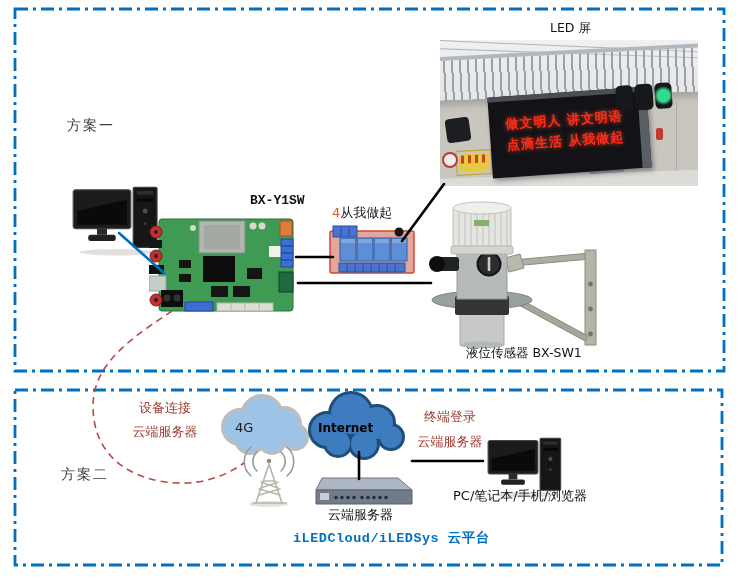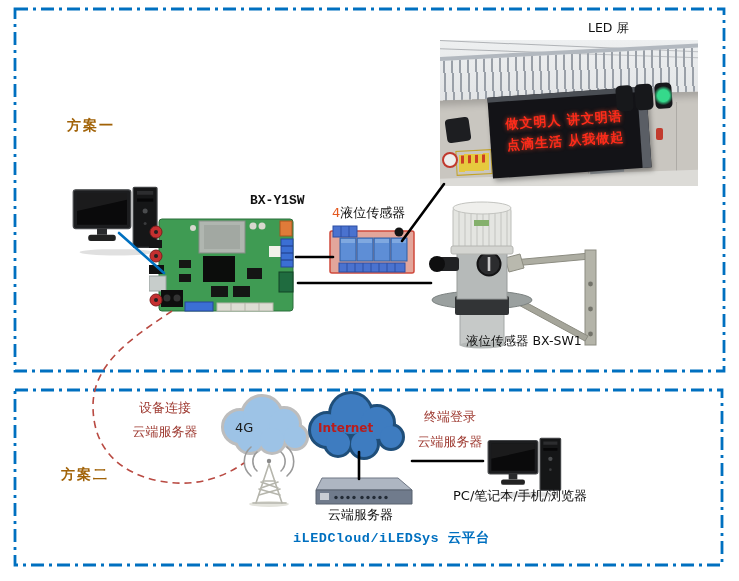--- a/index.html
+++ b/index.html
@@ -4,21 +4,21 @@
 <style>
   html,body{margin:0;padding:0;background:#fff;}
   .canvas{position:relative;width:739px;height:581px;background:#fff;overflow:hidden;
           font-family:"DejaVu Sans","Liberation Sans",sans-serif;color:#111;}
   svg{display:block;}
   .layer{position:absolute;left:0;top:0;pointer-events:none;}
   .abs{position:absolute;}
 
   
   .lbl{position:absolute;white-space:nowrap;font-size:12.5px;line-height:1.2;z-index:6;}
-  .plan-title{font-weight:bold;font-size:14px;color:#a16207;letter-spacing:2px;}
+  .plan-title{font-weight:normal;font-size:14px;color:#404040;letter-spacing:2px;}
   .maroon{color:#9E3A31;font-size:13px;text-align:center;}
   .mono{font-family:"Liberation Mono","DejaVu Sans Mono",monospace;font-weight:bold;font-size:13px;}
   .num-accent{color:#E4581F;}
   .platform{font-weight:bold;font-size:13.5px;color:#0070C0;letter-spacing:.5px;
             font-family:"Liberation Mono","DejaVu Sans Mono",monospace;}
   .cloud-lbl{position:absolute;text-align:left;z-index:6;}
 
   
   .led-photo{position:absolute;left:440px;top:40px;width:258px;height:146px;overflow:hidden;z-index:2;
              background:linear-gradient(180deg,#eef0f1 0%,#e2e4e5 35%,#d6d6d4 100%);}
@@ -276,30 +276,30 @@
     <path d="M296,257 L333,257" stroke="#000" stroke-width="2.6" stroke-linecap="round"></path>
     <path d="M298,283 L431,283" stroke="#000" stroke-width="2.6" stroke-linecap="round"></path>
     <path d="M402,241 L444,184" stroke="#000" stroke-width="2.6" stroke-linecap="round"></path>
     <path d="M359,452 L359,479" stroke="#000" stroke-width="2.6" stroke-linecap="round"></path>
     <path d="M412,461 L483,461" stroke="#000" stroke-width="2.6" stroke-linecap="round"></path>
     <path d="M172,311 C135,336 93,362 93,406 C93,449 120,473 159,481 C196,488 224,477 244,463" fill="none" stroke="#B94A42" stroke-width="1.6" stroke-dasharray="7 5"></path>
   </svg>
 
   <div class="lbl plan-title" style="left:67px;top:117px;">方案一</div>
   <div class="lbl mono" style="left:203px;top:193px;padding-left:47px;">BX-Y1SW</div>
-  <div class="lbl" style="left:332px;top:205px;font-size:13px;"><span class="num-accent">4</span><span>液位传感器</span></div>
-  <div class="lbl" style="left:588px;top:20px;">LED 屏</div>
-  <div class="lbl" style="left:466px;top:333px;">液位传感器 BX-SW1</div>
+  <div class="lbl" style="left:332px;top:205px;font-size:13px;"><span class="num-accent">4</span><span>从我做起</span></div>
+  <div class="lbl" style="left:550px;top:20px;">LED 屏</div>
+  <div class="lbl" style="left:466px;top:345px;">液位传感器 BX-SW1</div>
 
   <div class="lbl maroon" style="left:110px;top:400px;width:110px;">设备连接</div>
   <div class="lbl maroon" style="left:110px;top:424px;width:110px;">云端服务器</div>
   <div class="lbl plan-title" style="left:61px;top:466px;">方案二</div>
 
   <div class="cloud-lbl" style="left:235px;top:420px;width:55px;font-size:13px;color:#1a1a1a;">4G</div>
-  <div class="cloud-lbl" style="left:318px;top:421px;width:80px;font-size:12px;font-weight:bold;color:#b91c1c;">Internet</div>
+  <div class="cloud-lbl" style="left:318px;top:421px;width:80px;font-size:12px;font-weight:bold;color:#000000;">Internet</div>
 
   <div class="lbl maroon" style="left:395px;top:409px;width:110px;">终端登录</div>
   <div class="lbl maroon" style="left:395px;top:434px;width:110px;">云端服务器</div>
 
   <div class="lbl" style="left:328px;top:507px;font-size:13px;">云端服务器</div>
   <div class="lbl" style="left:453px;top:488px;font-size:13px;">PC/笔记本/手机/浏览器</div>
   <div class="lbl platform" style="left:293px;top:531px;">iLEDCloud/iLEDSys 云平台</div>
 
 </div>
 

